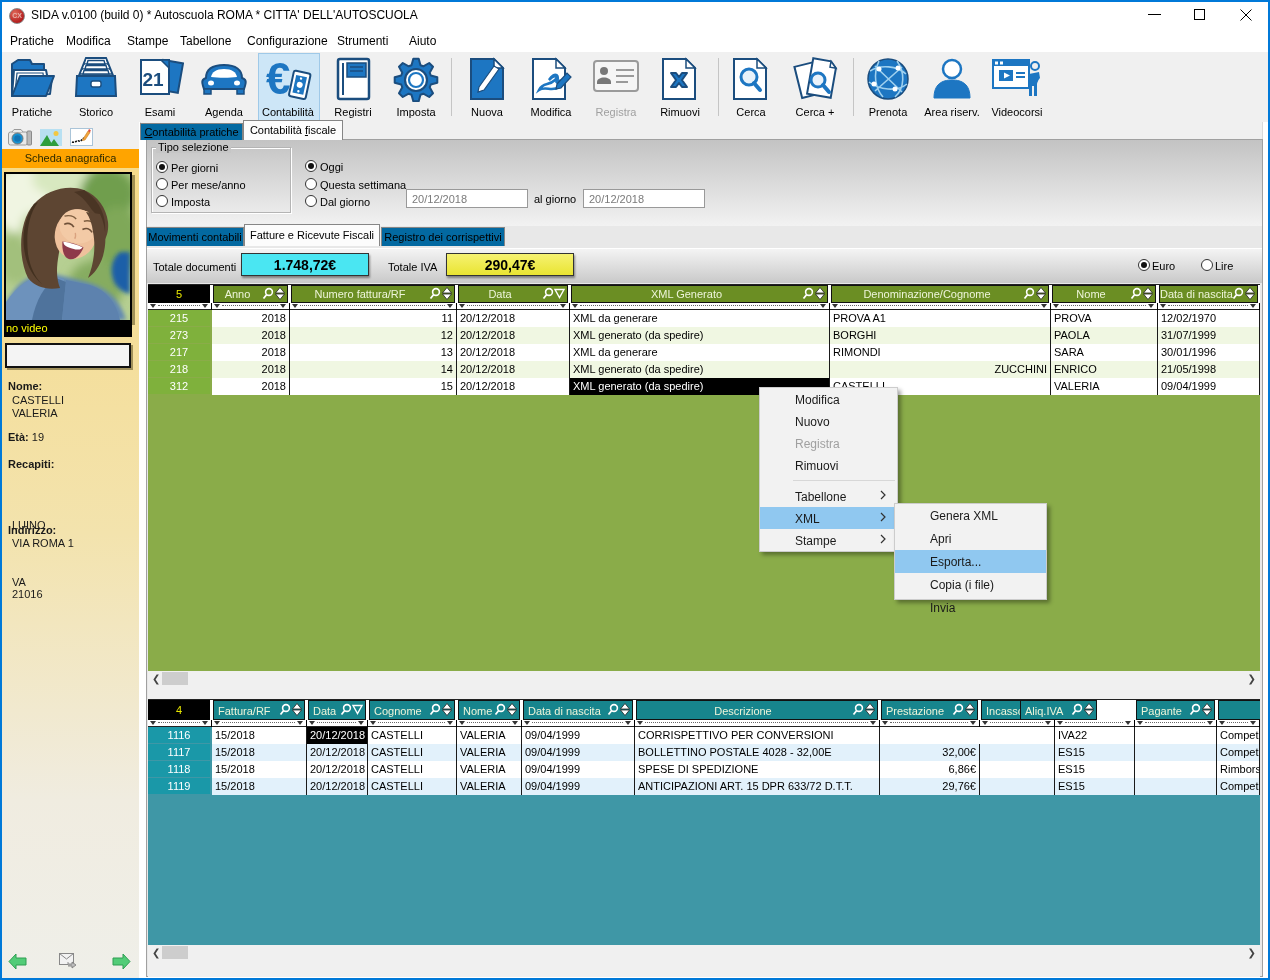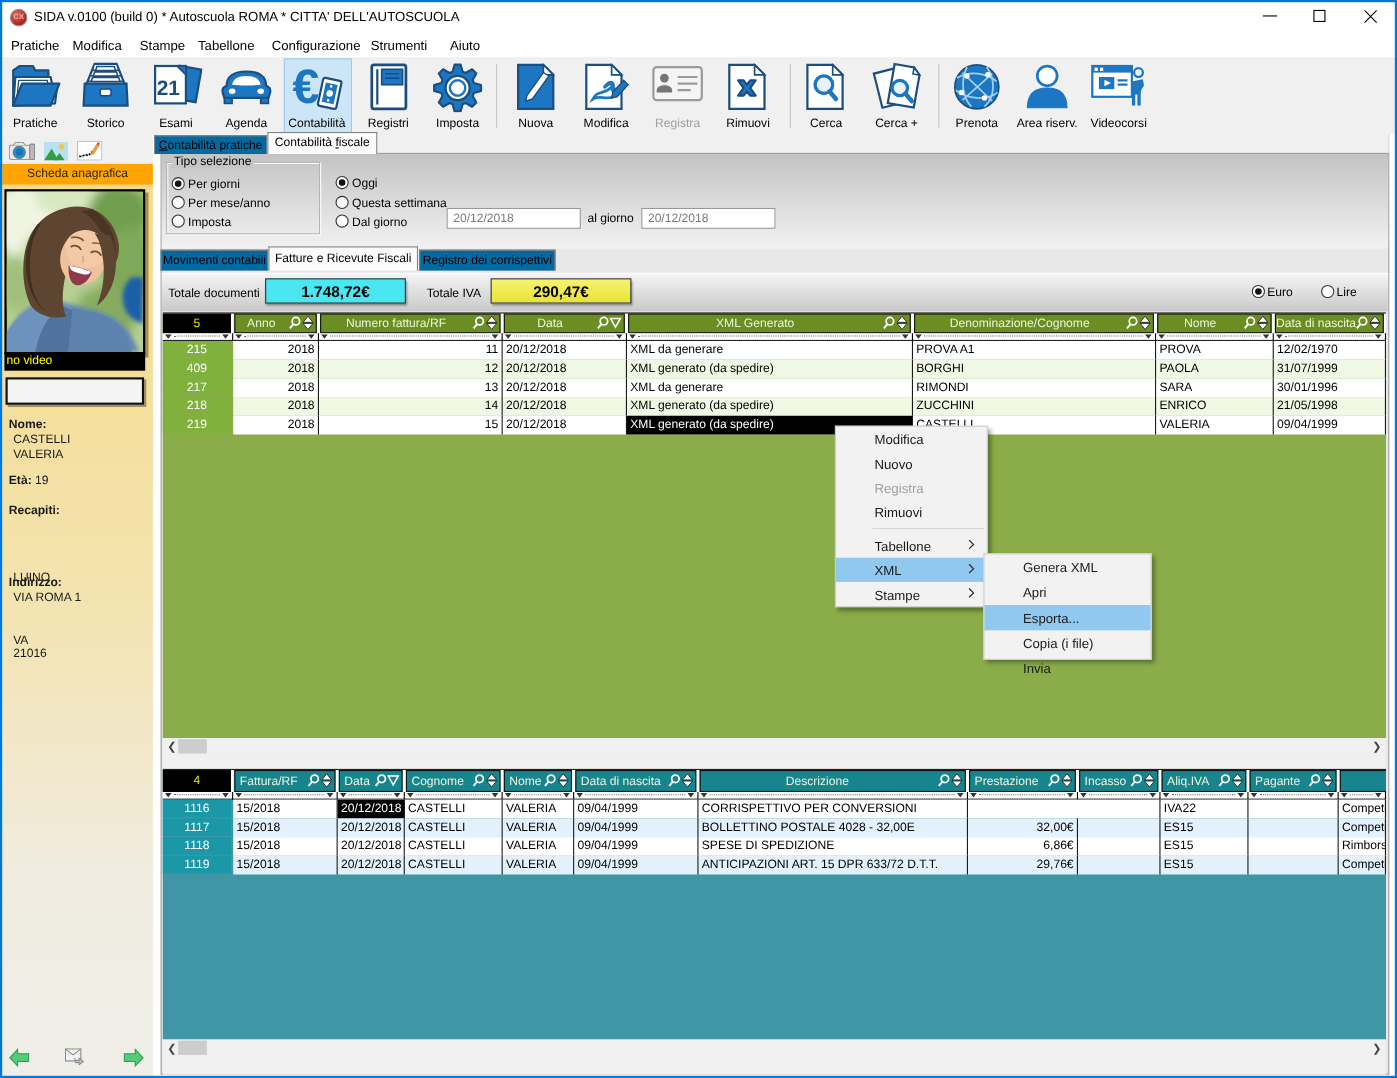--- a/index.html
+++ b/index.html
@@ -477,21 +477,21 @@
       <div class="abs rn" style="left:148px; top:310px; width:62px; background:#7fb13c;">215</div>
 <div class="abs row" style="left:212px; top:310px; width:1048px; background:#ffffff;">
         <div class="cell num" style="left:0px; width:78px; ">2018</div>
         <div class="cell num" style="left:78px; width:167px; ">11</div>
         <div class="cell" style="left:245px; width:113px; ">20/12/2018</div>
         <div class="cell" style="left:358px; width:260px; ">XML da generare</div>
         <div class="cell" style="left:618px; width:221px; ">PROVA A1</div>
         <div class="cell" style="left:839px; width:107px; ">PROVA</div>
         <div class="cell" style="left:946px; width:102px; ">12/02/1970</div>
       </div>
-<div class="abs rn" style="left:148px; top:327px; width:62px; background:#7fb13c;">409</div>
+<div class="abs rn" style="left:148px; top:327px; width:62px; background:#7fb13c;">273</div>
 <div class="abs row" style="left:212px; top:327px; width:1048px; background:#f0f7e2;">
         <div class="cell num" style="left:0px; width:78px; ">2018</div>
         <div class="cell num" style="left:78px; width:167px; ">12</div>
         <div class="cell" style="left:245px; width:113px; ">20/12/2018</div>
         <div class="cell" style="left:358px; width:260px; ">XML generato (da spedire)</div>
         <div class="cell" style="left:618px; width:221px; ">BORGHI</div>
         <div class="cell" style="left:839px; width:107px; ">PAOLA</div>
         <div class="cell" style="left:946px; width:102px; ">31/07/1999</div>
       </div>
 <div class="abs rn" style="left:148px; top:344px; width:62px; background:#7fb13c;">217</div>
@@ -503,25 +503,25 @@
         <div class="cell" style="left:618px; width:221px; ">RIMONDI</div>
         <div class="cell" style="left:839px; width:107px; ">SARA</div>
         <div class="cell" style="left:946px; width:102px; ">30/01/1996</div>
       </div>
 <div class="abs rn" style="left:148px; top:361px; width:62px; background:#7fb13c;">218</div>
 <div class="abs row" style="left:212px; top:361px; width:1048px; background:#f0f7e2;">
         <div class="cell num" style="left:0px; width:78px; ">2018</div>
         <div class="cell num" style="left:78px; width:167px; ">14</div>
         <div class="cell" style="left:245px; width:113px; ">20/12/2018</div>
         <div class="cell" style="left:358px; width:260px; ">XML generato (da spedire)</div>
-        <div class="cell" style="left:618px; width:221px; ">ZUCCHINI</div>
+        <div class="cell" style="left:618px; width:221px;text-align:right; ">ZUCCHINI</div>
         <div class="cell" style="left:839px; width:107px; ">ENRICO</div>
         <div class="cell" style="left:946px; width:102px; ">21/05/1998</div>
       </div>
-<div class="abs rn" style="left:148px; top:378px; width:62px; background:#7fb13c;">219</div>
+<div class="abs rn" style="left:148px; top:378px; width:62px; background:#7fb13c;">312</div>
 <div class="abs row" style="left:212px; top:378px; width:1048px; background:#ffffff;">
         <div class="cell num" style="left:0px; width:78px; ">2018</div>
         <div class="cell num" style="left:78px; width:167px; ">15</div>
         <div class="cell" style="left:245px; width:113px; ">20/12/2018</div>
         <div class="cell" style="left:358px; width:260px; background:#000;color:#fff;">XML generato (da spedire)</div>
         <div class="cell" style="left:618px; width:221px; ">CASTELLI</div>
         <div class="cell" style="left:839px; width:107px; ">VALERIA</div>
         <div class="cell" style="left:946px; width:102px; ">09/04/1999</div>
       </div>
     </div>
@@ -581,21 +581,21 @@
             <line x1="5.5" y1="7.8" x2="2.5" y2="11.5" stroke="#fff" stroke-width="1.8"></line>
             <path d="M19,0.5 L23.5,6 L14.5,6 Z" fill="#fff" stroke="#222" stroke-width="0.8"></path>
             <path d="M19,12.5 L23.5,7 L14.5,7 Z" fill="#fff" stroke="#222" stroke-width="0.8"></path>
           </svg></span></div>
       <div class="hcell" style="left:769px; width:72px; height:20px; padding-top:4px; padding-right:28px; background:#17858d; border:1px solid #111; text-align:left; padding-left:4px;">Incasso<span style="position:absolute; right:0px; top:2px;"><svg width="26" height="13" viewBox="0 0 26 13">
             <circle cx="8" cy="5" r="3.4" fill="none" stroke="#fff" stroke-width="1.6"></circle>
             <line x1="5.5" y1="7.8" x2="2.5" y2="11.5" stroke="#fff" stroke-width="1.8"></line>
             <path d="M19,0.5 L23.5,6 L14.5,6 Z" fill="#fff" stroke="#222" stroke-width="0.8"></path>
             <path d="M19,12.5 L23.5,7 L14.5,7 Z" fill="#fff" stroke="#222" stroke-width="0.8"></path>
           </svg></span></div>
-      <div class="hcell" style="left:844px; width:77px; height:20px; padding-top:4px; padding-right:16px; background:#17858d; border:1px solid #111; text-align:left; padding-left:4px;">Aliq.IVA<span style="position:absolute; right:0px; top:2px;"><svg width="26" height="13" viewBox="0 0 26 13">
+      <div class="hcell" style="left:808px; width:77px; height:20px; padding-top:4px; padding-right:16px; background:#17858d; border:1px solid #111; text-align:left; padding-left:4px;">Aliq.IVA<span style="position:absolute; right:0px; top:2px;"><svg width="26" height="13" viewBox="0 0 26 13">
             <circle cx="8" cy="5" r="3.4" fill="none" stroke="#fff" stroke-width="1.6"></circle>
             <line x1="5.5" y1="7.8" x2="2.5" y2="11.5" stroke="#fff" stroke-width="1.8"></line>
             <path d="M19,0.5 L23.5,6 L14.5,6 Z" fill="#fff" stroke="#222" stroke-width="0.8"></path>
             <path d="M19,12.5 L23.5,7 L14.5,7 Z" fill="#fff" stroke="#222" stroke-width="0.8"></path>
           </svg></span></div>
       <div class="hcell" style="left:924px; width:79px; height:20px; padding-top:4px; padding-right:28px; background:#17858d; border:1px solid #111; text-align:left; padding-left:4px;">Pagante<span style="position:absolute; right:0px; top:2px;"><svg width="26" height="13" viewBox="0 0 26 13">
             <circle cx="8" cy="5" r="3.4" fill="none" stroke="#fff" stroke-width="1.6"></circle>
             <line x1="5.5" y1="7.8" x2="2.5" y2="11.5" stroke="#fff" stroke-width="1.8"></line>
             <path d="M19,0.5 L23.5,6 L14.5,6 Z" fill="#fff" stroke="#222" stroke-width="0.8"></path>
             <path d="M19,12.5 L23.5,7 L14.5,7 Z" fill="#fff" stroke="#222" stroke-width="0.8"></path>

